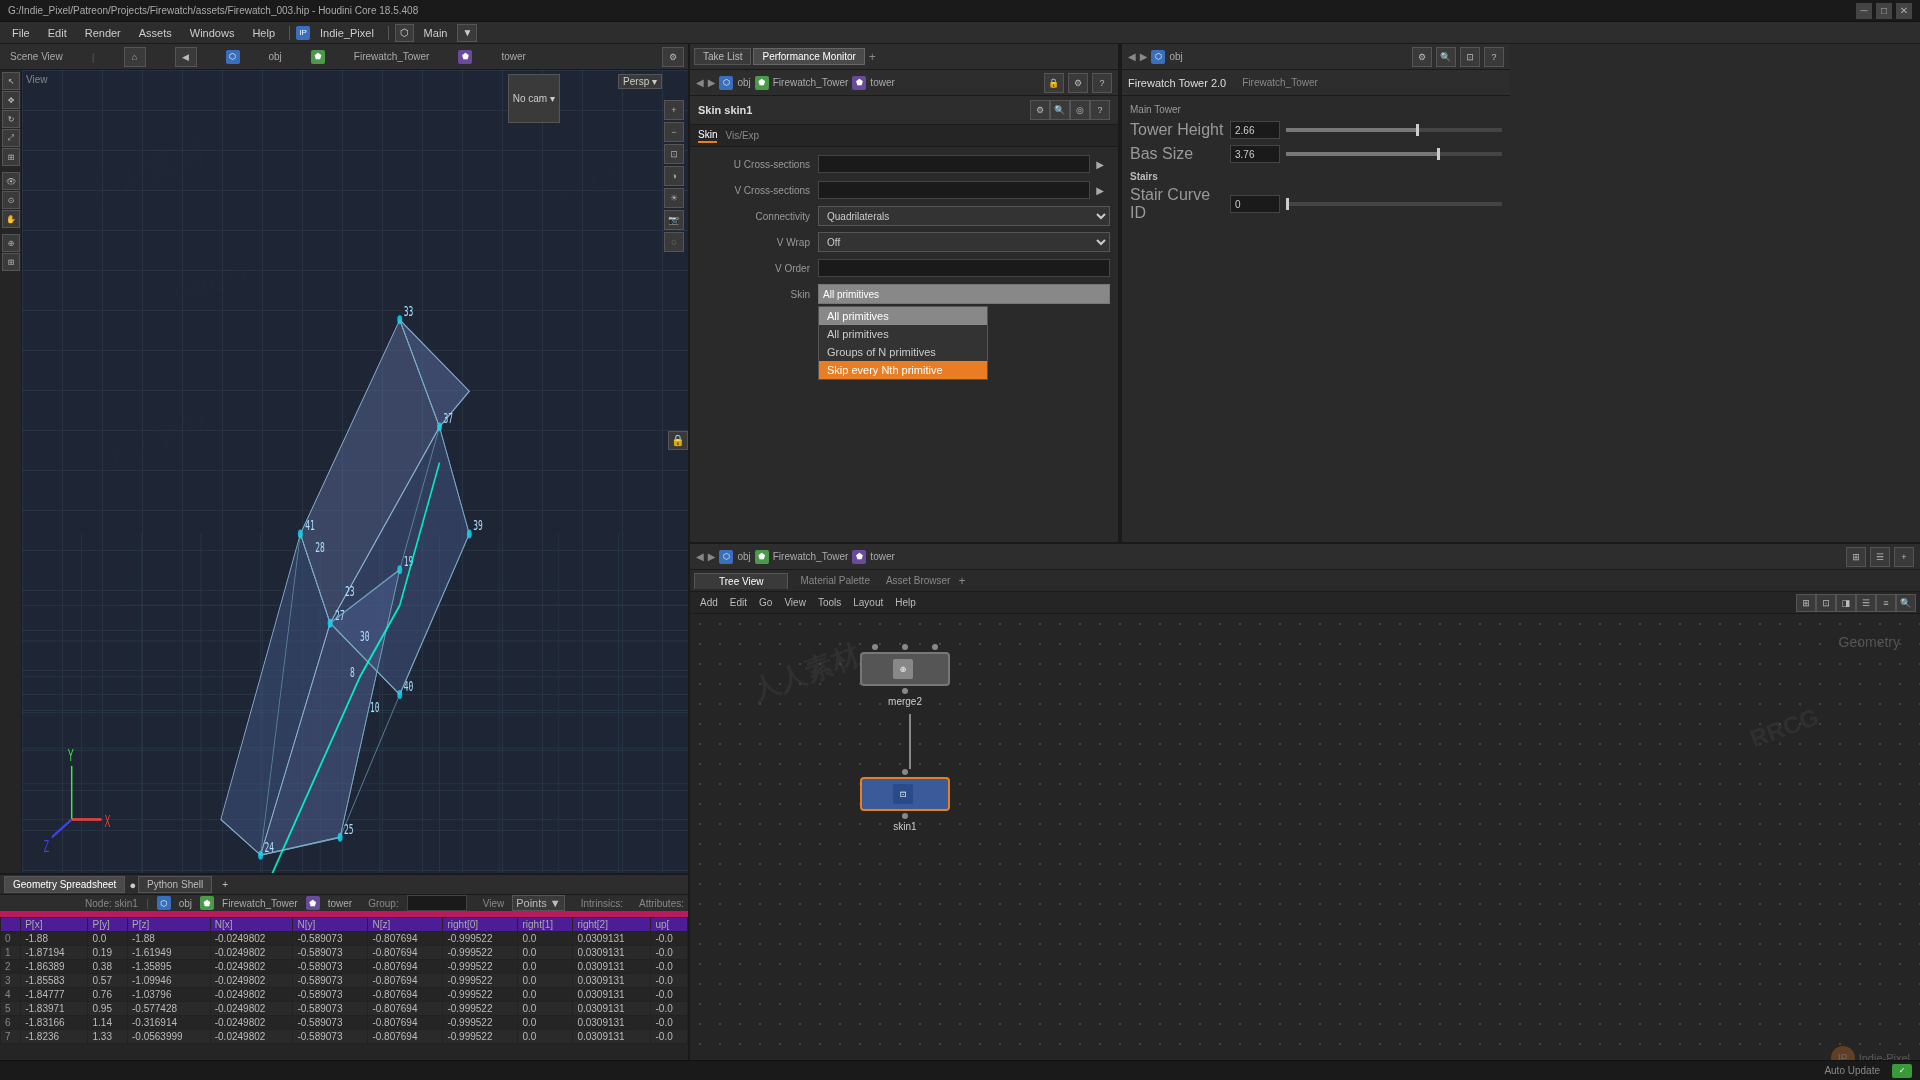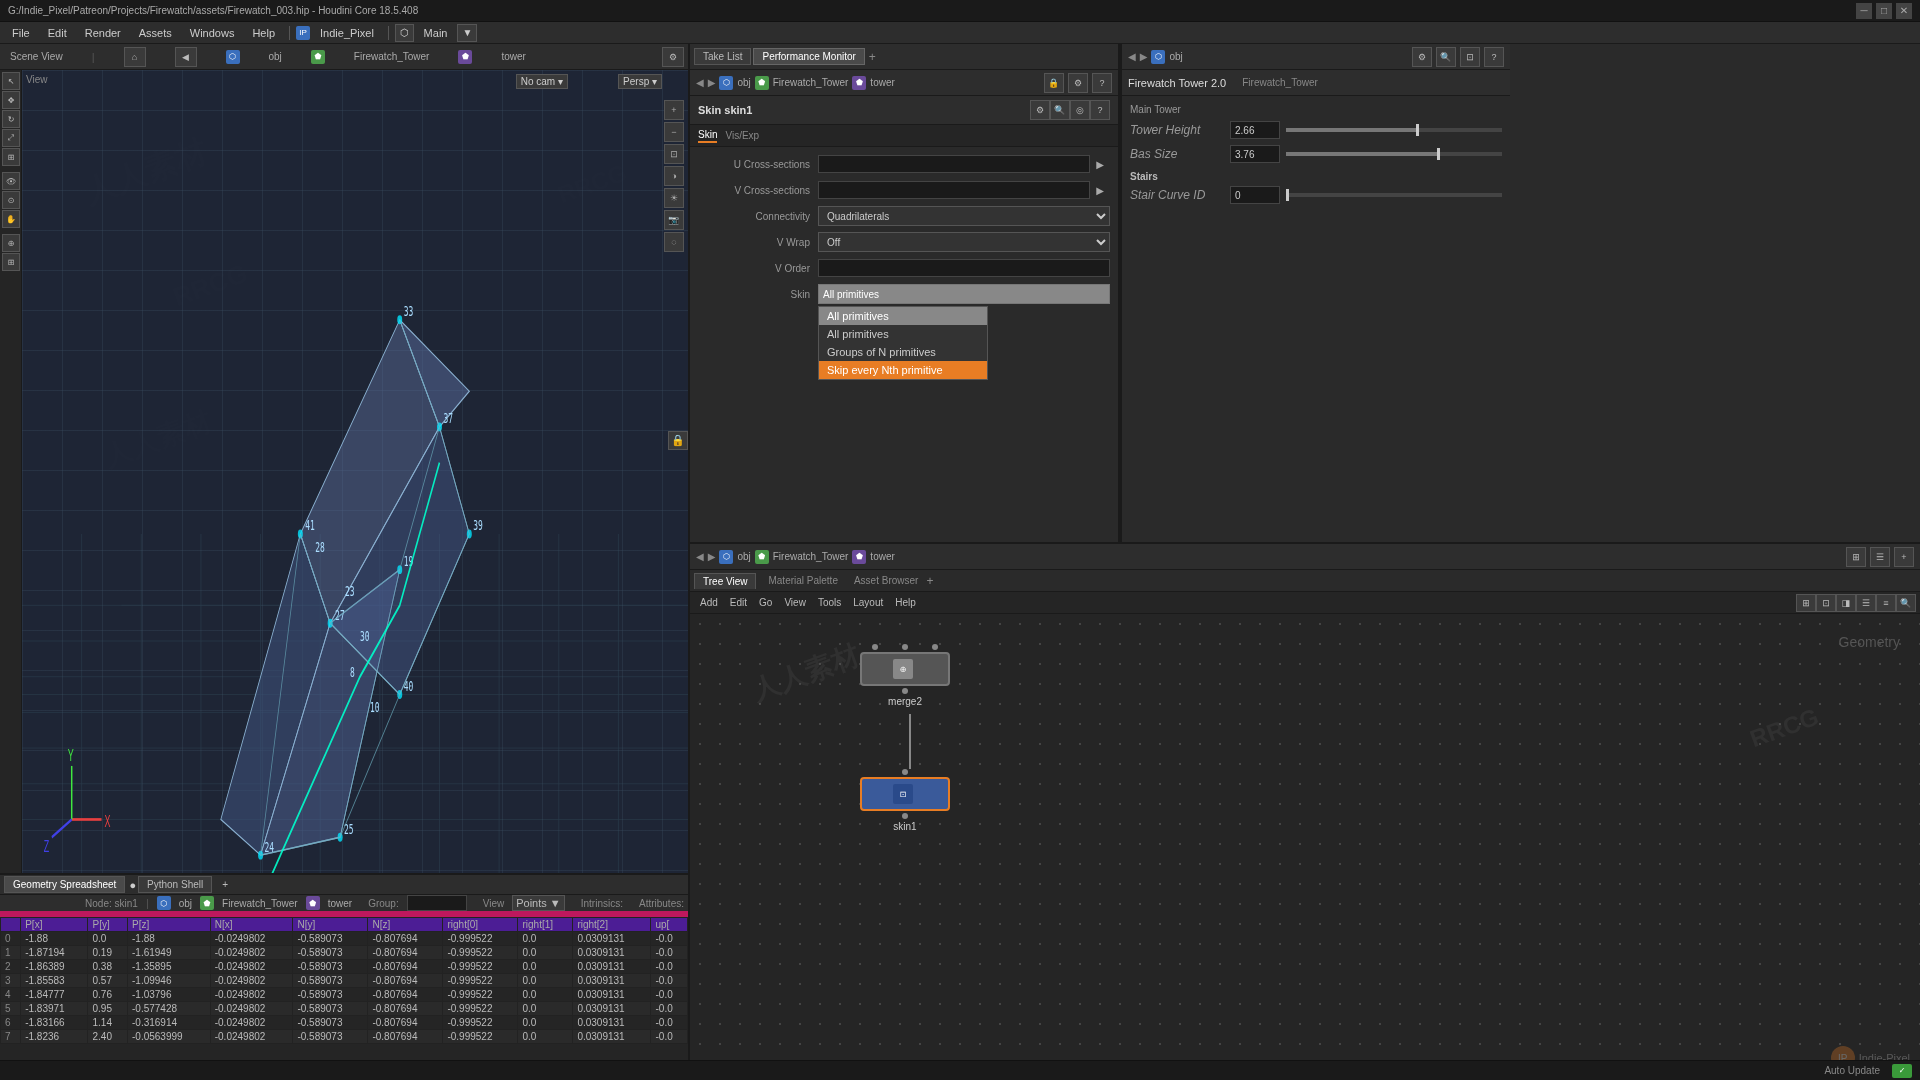--- a/index.html
+++ b/index.html
@@ -284,22 +284,21 @@
       margin-bottom: 6px;
     }
     .props-row {
       display: flex;
       align-items: center;
       margin-bottom: 6px;
     }
     .props-label {
       width: 100px;
       color: #999;
-      font-size: 12px;
-      font-style: italic;
+      font-size: 16px;
     }
     .props-value-input {
       width: 50px;
       background: #1a1a1a;
       border: 1px solid #444;
       color: #ccc;
       padding: 1px 4px;
       font-size: 10px;
       height: 18px;
     }
@@ -464,21 +463,21 @@
 
         <span class="watermark" style="top:80px;left:60px;font-size:32px;opacity:0.08">人人素材</span>
         <span class="watermark" style="top:200px;left:150px;font-size:26px;opacity:0.08">RRCG</span>
         <span class="watermark" style="top:350px;left:80px;font-size:28px;opacity:0.07">人人素材</span>
         <span class="watermark" style="top:100px;right:60px;font-size:24px;opacity:0.08">RRCG</span>
 
         <div style="position:absolute;top:4px;left:4px;color:#888;font-size:10px">View</div>
 
         <div style="position:absolute;top:4px;right:26px;background:#3a3a3a;border:1px solid #555;color:#ccc;padding:1px 4px;font-size:10px;cursor:pointer">Persp ▾</div>
 
-        <div style="position:absolute;top:4px;right:120px;background:#3a3a3a;border:1px solid #555;color:#ccc;padding:1px 4px;font-size:10px;cursor:pointer">No cam ▾</div>
+        <div style="position:absolute;top:4px;right:128px;background:#3a3a3a;border:1px solid #555;color:#ccc;padding:18px 4px;font-size:10px;cursor:pointer">No cam ▾</div>
 
         <svg class="mesh-svg" viewBox="0 0 670 450" preserveAspectRatio="none">
 
           <g stroke="#3a5a6a" stroke-width="0.5" opacity="0.4">
             <line x1="0" y1="350" x2="670" y2="350"></line>
             <line x1="100" y1="300" x2="670" y2="300"></line>
             <line x1="0" y1="300" x2="670" y2="300"></line>
             <line x1="0" y1="380" x2="670" y2="380"></line>
             <line x1="0" y1="320" x2="670" y2="320"></line>
             <line x1="0" y1="340" x2="670" y2="340"></line>
@@ -701,21 +700,21 @@
                   <td>-0.589073</td>
                   <td>-0.807694</td>
                   <td>-0.999522</td>
                   <td>0.0</td>
                   <td>0.0309131</td>
                   <td>-0.0</td>
                 </tr>
                 <tr>
                   <td>7</td>
                   <td>-1.8236</td>
-                  <td>2.40</td>
+                  <td>1.33</td>
                   <td>-0.0563999</td>
                   <td>-0.0249802</td>
                   <td>-0.589073</td>
                   <td>-0.807694</td>
                   <td>-0.999522</td>
                   <td>0.0</td>
                   <td>0.0309131</td>
                   <td>-0.0</td>
                 </tr>
               </tbody>
@@ -883,21 +882,21 @@
           <span style="color:#aaa;font-size:10px">Firewatch_Tower</span>
           <span class="icon-node" style="background:#6a4a9a">⬟</span>
           <span style="color:#aaa;font-size:10px">tower</span>
           <div style="flex:1"></div>
           <button style="width:20px;height:20px;background:#3a3a3a;border:1px solid #555;color:#bbb;font-size:9px">⊞</button>
           <button style="width:20px;height:20px;background:#3a3a3a;border:1px solid #555;color:#bbb;font-size:9px">☰</button>
           <button style="width:20px;height:20px;background:#3a3a3a;border:1px solid #555;color:#bbb;font-size:9px">+</button>
         </div>
 
         <div style="height:22px;background:#2a2a2a;display:flex;align-items:center;padding:0 4px;gap:0;border-bottom:1px solid #1a1a1a">
-          <button style="padding:2px 8px;background:#3a3a3a;border:1px solid #555;border-bottom:none;color:#fff;font-size:10px;cursor:pointer">Tree View</button>
+          <button style="padding:2px 24px;background:#3a3a3a;border:1px solid #555;border-bottom:none;color:#fff;font-size:10px;cursor:pointer">Tree View</button>
           <button style="padding:2px 8px;background:transparent;border:none;color:#888;font-size:10px;cursor:pointer;margin-left:4px">Material Palette</button>
           <button style="padding:2px 8px;background:transparent;border:none;color:#888;font-size:10px;cursor:pointer">Asset Browser</button>
           <button style="background:transparent;border:none;color:#888;font-size:12px;cursor:pointer">+</button>
         </div>
 
         <div style="height:22px;background:#252525;display:flex;align-items:center;padding:0 4px;gap:0;border-bottom:1px solid #1a1a1a">
           <span style="padding:2px 6px;color:#bbb;font-size:10px;cursor:pointer">Add</span>
           <span style="padding:2px 6px;color:#bbb;font-size:10px;cursor:pointer">Edit</span>
           <span style="padding:2px 6px;color:#bbb;font-size:10px;cursor:pointer">Go</span>
           <span style="padding:2px 6px;color:#bbb;font-size:10px;cursor:pointer">View</span>

